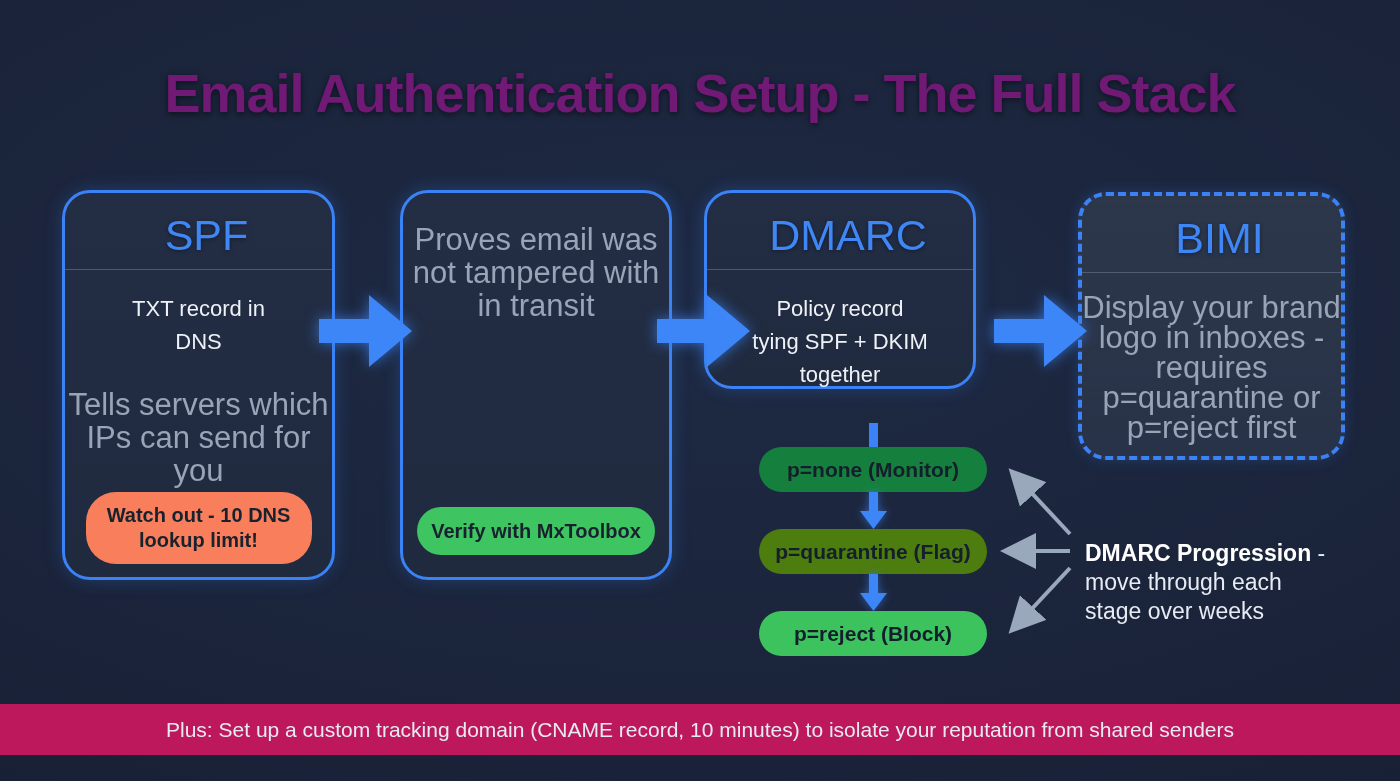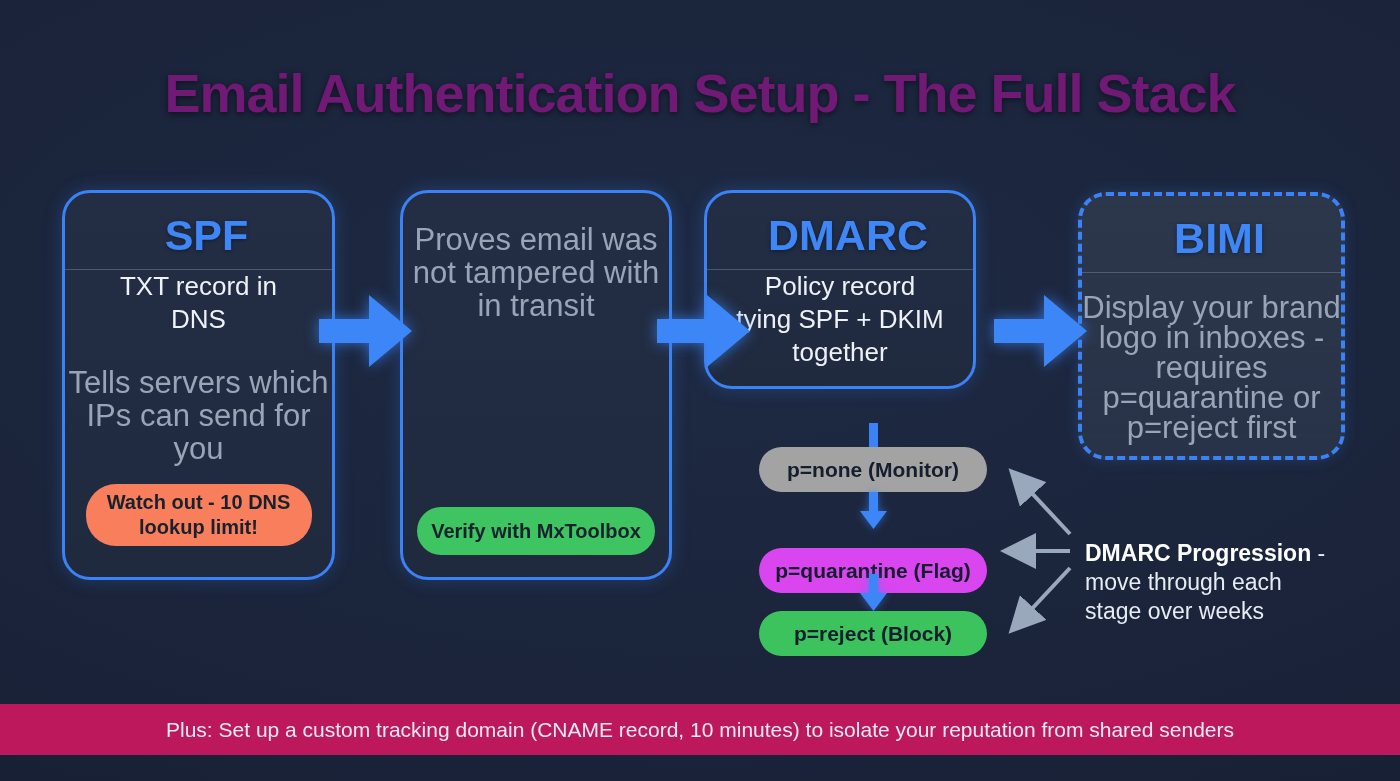--- a/index.html
+++ b/index.html
@@ -39,28 +39,29 @@
     left: 1078px; top: 192px; width: 267px; height: 268px;
     border: 4px dashed #3b82f6;
     background: linear-gradient(180deg, #2c374b 0%, #27324563 100%), #28334a;
     box-shadow: 0 0 14px rgba(59,130,246,.22);
   }
 
   .card-title {
     height: 77px;
     line-height: 84px;
     font-size: 43px;
-    font-weight: 700;
+    font-weight: 400;
     color: #3f87f7;
     border-bottom: 1px solid rgba(150,168,196,.35);
     text-shadow: 0 1px 4px rgba(0,0,0,.4);
     padding-left: 16px;
   }
   .card-primary {
-    font-size: 26px;
+    margin-top: 22px;
+    font-size: 22px;
     line-height: 33px;
     color: #eef1f6;
     white-space: pre-line;
   }
   .card-secondary {
     margin-top: 30px;
     font-size: 31px;
     line-height: 33px;
     color: #99a4b6;
     white-space: pre-line;
@@ -74,21 +75,21 @@
     border-radius: 30px;
     font-weight: 700;
     font-size: 20px;
     line-height: 25px;
     color: #18222f;
     display: flex;
     align-items: center;
     justify-content: center;
     padding: 5px 14px;
   }
-  .badge-warning { bottom: 31px; width: 226px; height: 62px; background: #f87e5c; }
+  .badge-warning { bottom: 13px; width: 226px; height: 72px; background: #f87e5c; }
   .badge-verify  { bottom: 22px; width: 238px; height: 48px; background: #3ec561; }
 
   
   .flow-arrow {
     position: absolute;
     top: 292px;
     width: 95px; height: 78px;
     filter: drop-shadow(0 0 7px rgba(59,130,246,.75));
   }
   .flow-arrow-1 { left: 319px; }
@@ -107,22 +108,22 @@
     left: 759px;
     width: 228px; height: 45px;
     border-radius: 23px;
     font-size: 21px;
     font-weight: 700;
     color: #141e2c;
     display: flex;
     align-items: center;
     justify-content: center;
   }
-  .stage-none       { top: 447px; background: #a3a3a3; }
-  .stage-quarantine { top: 548px; background: #d946ef; }
+  .stage-none       { top: 447px; background: #15803d; }
+  .stage-quarantine { top: 529px; background: #4d7c0f; }
   .stage-reject     { top: 611px; background: #3cc35e; }
 
   .down-arrow {
     position: absolute;
     left: 860px;
     width: 27px; height: 37px;
     filter: drop-shadow(0 0 4px rgba(59,130,246,.6));
   }
   .down-arrow-1 { top: 492px; }
   .down-arrow-2 { top: 574px; }

